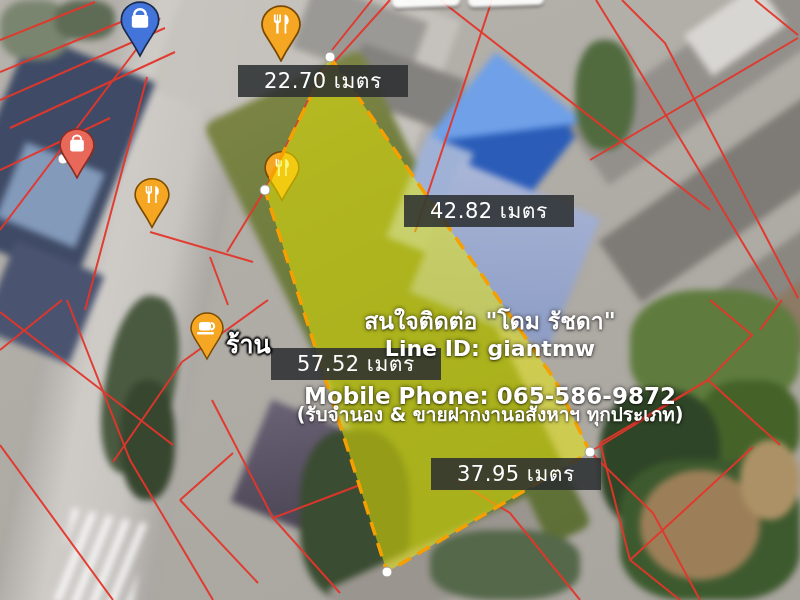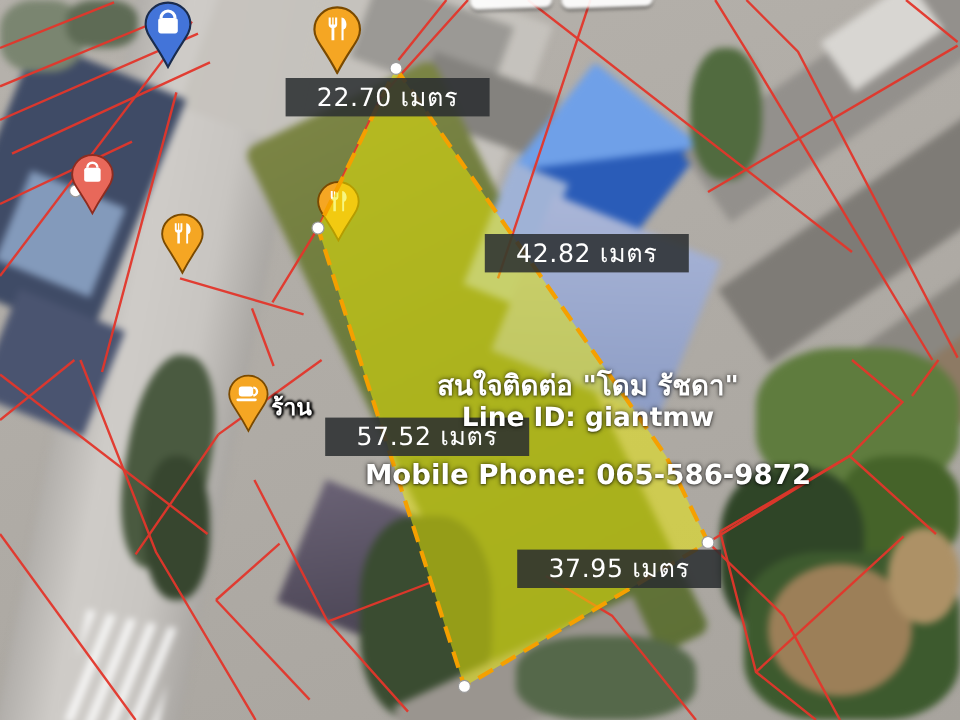--- a/index.html
+++ b/index.html
@@ -8,21 +8,21 @@
          font-family:"DejaVu Sans","Liberation Sans",sans-serif;}
   .photo{position:absolute;inset:0;filter:blur(3px);z-index:1;}
   .shape{position:absolute;}
   .overlay-svg{position:absolute;left:0;top:0;z-index:2;}
   .parcel-svg{position:absolute;left:0;top:0;z-index:4;}
   .pin{position:absolute;z-index:5;}
   .pin.behind{z-index:3;}
   .measure{position:absolute;z-index:6;background:rgba(42,45,48,0.86);color:#fff;
            font-size:21px;line-height:1.25;padding:3px 26px;white-space:nowrap;
            letter-spacing:0.5px;}
-  .shop-label{position:absolute;z-index:6;color:#fff;font-size:19px;font-weight:bold;
+  .shop-label{position:absolute;z-index:6;color:#fff;font-size:25px;font-weight:bold;
            text-shadow:-2px 0 2px #000,2px 0 2px #000,0 -2px 2px #000,0 2px 2px #000;}
   .contact{position:absolute;z-index:7;left:280px;width:420px;text-align:center;
            color:#fff;font-weight:bold;
            text-shadow:0 0 4px rgba(0,0,0,.65),0 1px 2px rgba(0,0,0,.5);}
   .clipped-label{position:absolute;z-index:6;background:rgba(255,255,255,.92);
            border-radius:6px;filter:blur(1.5px);box-shadow:0 2px 2px rgba(0,0,0,.45);}
 </style>
 </head>
 <body>
 
@@ -181,17 +181,18 @@
   <div class="measure" style="left:238px;top:65px;">22.70 เมตร</div>
   <div class="measure" style="left:404px;top:195px;">42.82 เมตร</div>
   <div class="measure" style="left:271px;top:329px;margin-top:19px;">57.52 เมตร</div>
   <div class="measure" style="left:431px;top:458px;">37.95 เมตร</div>
 
   <div class="shop-label" style="left:226px;top:324px;">ร้าน</div>
 
   <div class="contact" style="top:303px;font-size:23px;">สนใจติดต่อ "โดม รัชดา"</div>
   <div class="contact" style="top:336px;font-size:22px;">Line ID: giantmw</div>
   <div class="contact" style="top:383px;font-size:23px;">Mobile Phone: 065-586-9872</div>
+  <div class="contact" style="top:399px;font-size:19px;">(รับจำนอง &amp; ขายฝากงานอสังหาฯ ทุกประเภท)</div>
 
   <div class="clipped-label" style="left:392px;top:-7px;width:68px;height:14px;transform:rotate(-2deg);"></div>
   <div class="clipped-label" style="left:468px;top:-8px;width:76px;height:14px;transform:rotate(-2deg);"></div>
 
 </div>
 
 </body></html>

